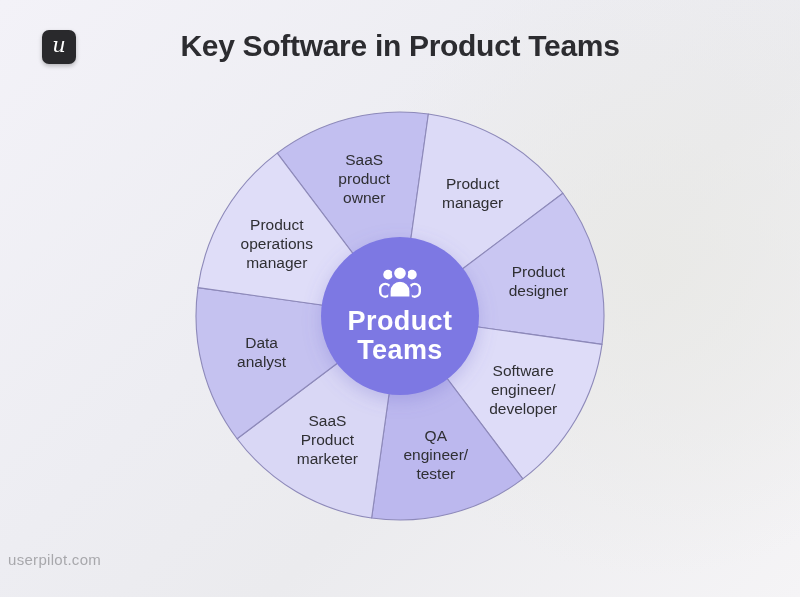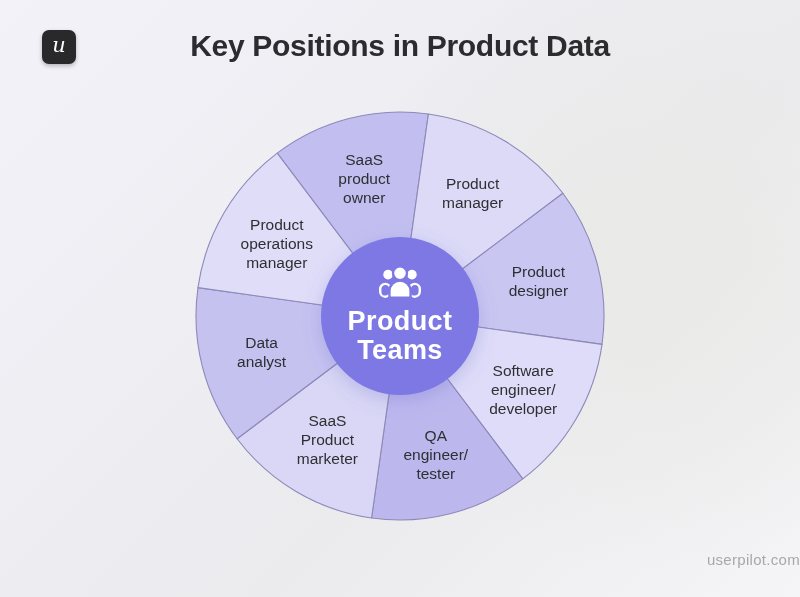--- a/index.html
+++ b/index.html
@@ -24,34 +24,34 @@
     color:#fff;font-family:"DejaVu Serif","Liberation Serif",serif;
     font-style:italic;font-size:21px;line-height:1;padding-bottom:3px;
   }
   .title{
     position:absolute;left:0;right:0;top:29px;
     text-align:center;font-size:30px;font-weight:800;color:#2c2c30;
     letter-spacing:-0.3px;
   }
   .wheel-svg{position:absolute;left:0;top:0;}
   .footer{
-    position:absolute;left:0;right:0;top:551px;
-    text-align:right;font-size:15px;color:#a8a8ac;letter-spacing:.3px;
+    position:absolute;left:8px;right:0;top:551px;
+    text-align:left;font-size:15px;color:#a8a8ac;letter-spacing:.3px;
   }
 </style>
 </head>
 <body>
 
 <div class="canvas">
 
   <div class="logo">
     <span>u</span>
   </div>
 
-  <div class="title">Key Positions in Product Data</div>
+  <div class="title">Key Software in Product Teams</div>
 
   <svg class="wheel-svg" id="wheel-svg" width="800" height="597" viewBox="0 0 800 597">
     <defs>
       <filter id="cshadow" x="-40%" y="-40%" width="180%" height="180%">
         <feDropShadow dx="0" dy="5" stdDeviation="9" flood-color="#6a65c8" flood-opacity="0.28"></feDropShadow>
       </filter>
     </defs>
     <g id="segments-layer">
         <path d="M 400 316 L 277.23 153.08 A 204 204 0 0 1 428.39 113.99 Z" fill="#c2bff0" stroke="#8d89b9" stroke-width="1.1" stroke-linejoin="round"></path>
         <path d="M 400 316 L 428.39 113.99 A 204 204 0 0 1 562.92 193.23 Z" fill="#dcdaf7" stroke="#8d89b9" stroke-width="1.1" stroke-linejoin="round"></path>

